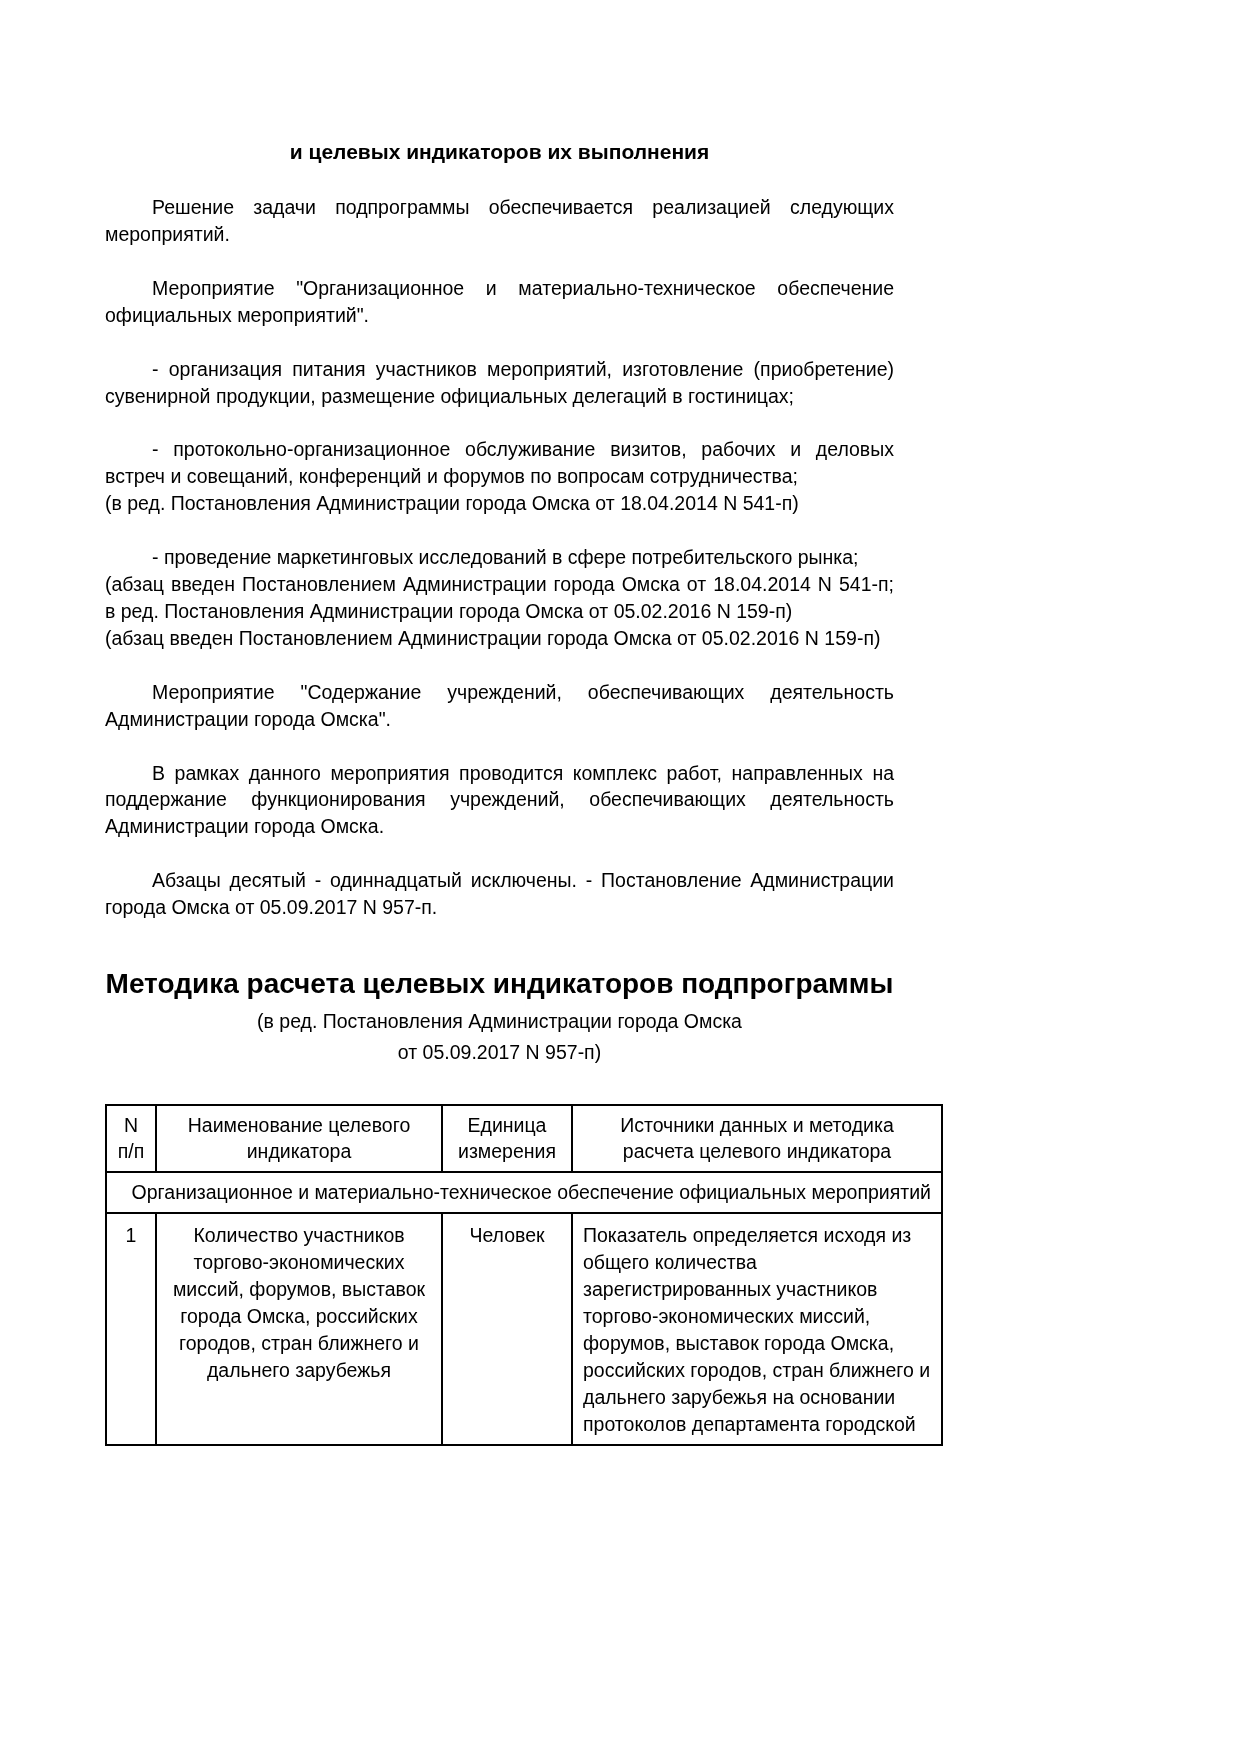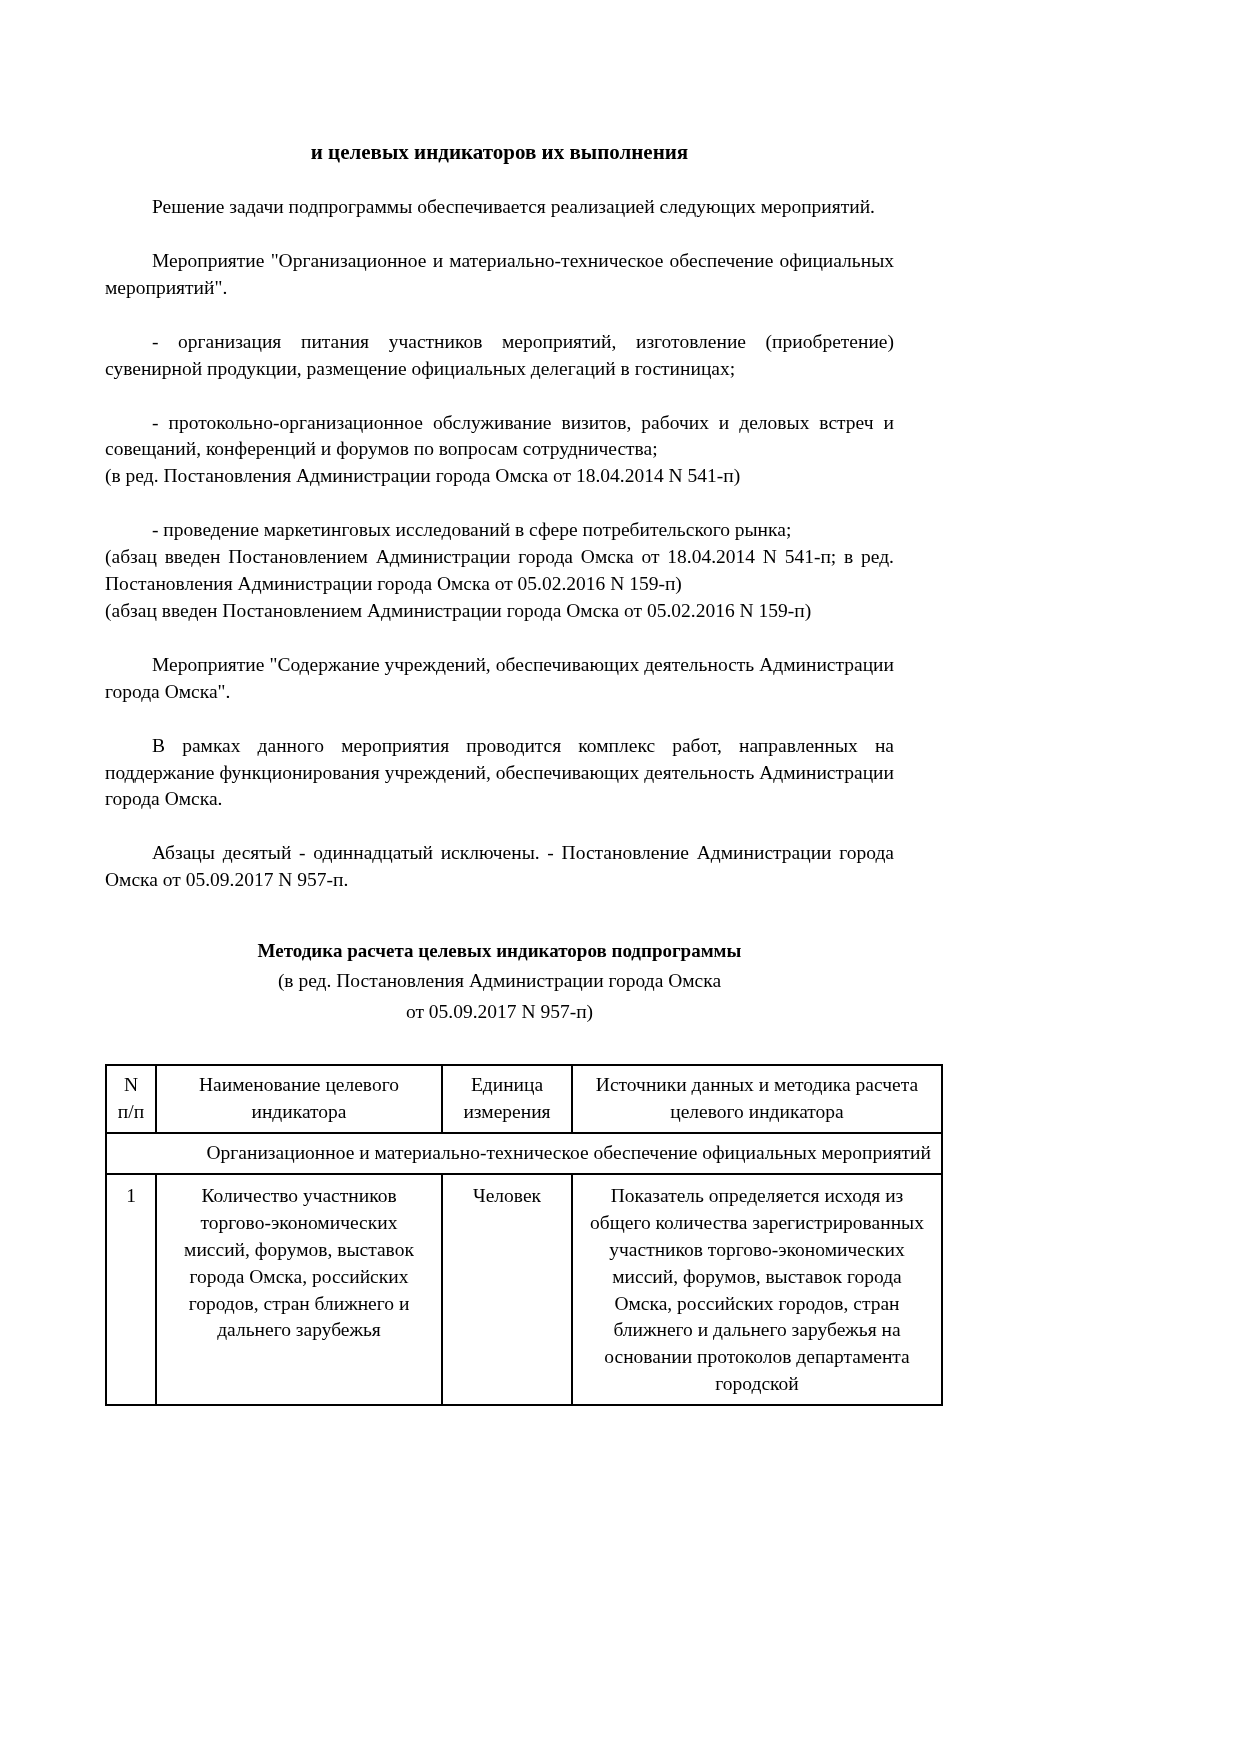--- a/index.html
+++ b/index.html
@@ -7,21 +7,21 @@
     padding: 0;
     background: #ffffff;
   }
   .page {
     position: relative;
     width: 996px;
     height: 1754px;
     box-sizing: border-box;
     background: #ffffff;
     color: #000000;
-    font-family: Liberation Serif, serif;
+    font-family: Liberation Sans, sans-serif;
     font-size: 19.5px;
     line-height: 1.38;
     padding: 138px 102px 40px 105px;
     overflow: hidden;
   }
   .doc-title {
     font-size: 21px;
     font-weight: bold;
     text-align: center;
     margin: 0;
@@ -31,21 +31,21 @@
     margin: 0;
     text-align: justify;
   }
   .para.gap {
     margin-top: 27px;
   }
   .para.indent {
     text-indent: 47px;
   }
   .section-title {
-    font-size: 19px;
+    font-size: 28px;
     font-weight: bold;
     text-align: center;
     margin: 44px 0 0 0;
     padding: 0;
   }
   .section-sub {
     text-align: center;
     margin: 4px 0 0 0;
   }
   .section-sub.first {
@@ -74,21 +74,21 @@
     text-align: right;
     padding: 8px 24px;
   }
   tr.data-row td {
     vertical-align: top;
     padding-top: 8px;
   }
   td.cell-num { text-align: center; }
   td.cell-indicator { text-align: center; }
   td.cell-unit { text-align: center; margin-left: 35px; }
-  td.cell-source { text-align: center; }
+  td.cell-source { text-align: left; }
 </style>
 </head>
 <body>
 
 <div class="page">
 
   <h1 class="doc-title">и целевых индикаторов их выполнения</h1>
 
   <div id="paragraphs-container">
       <p class="para indent gap">Решение задачи подпрограммы обеспечивается реализацией следующих мероприятий.</p>

